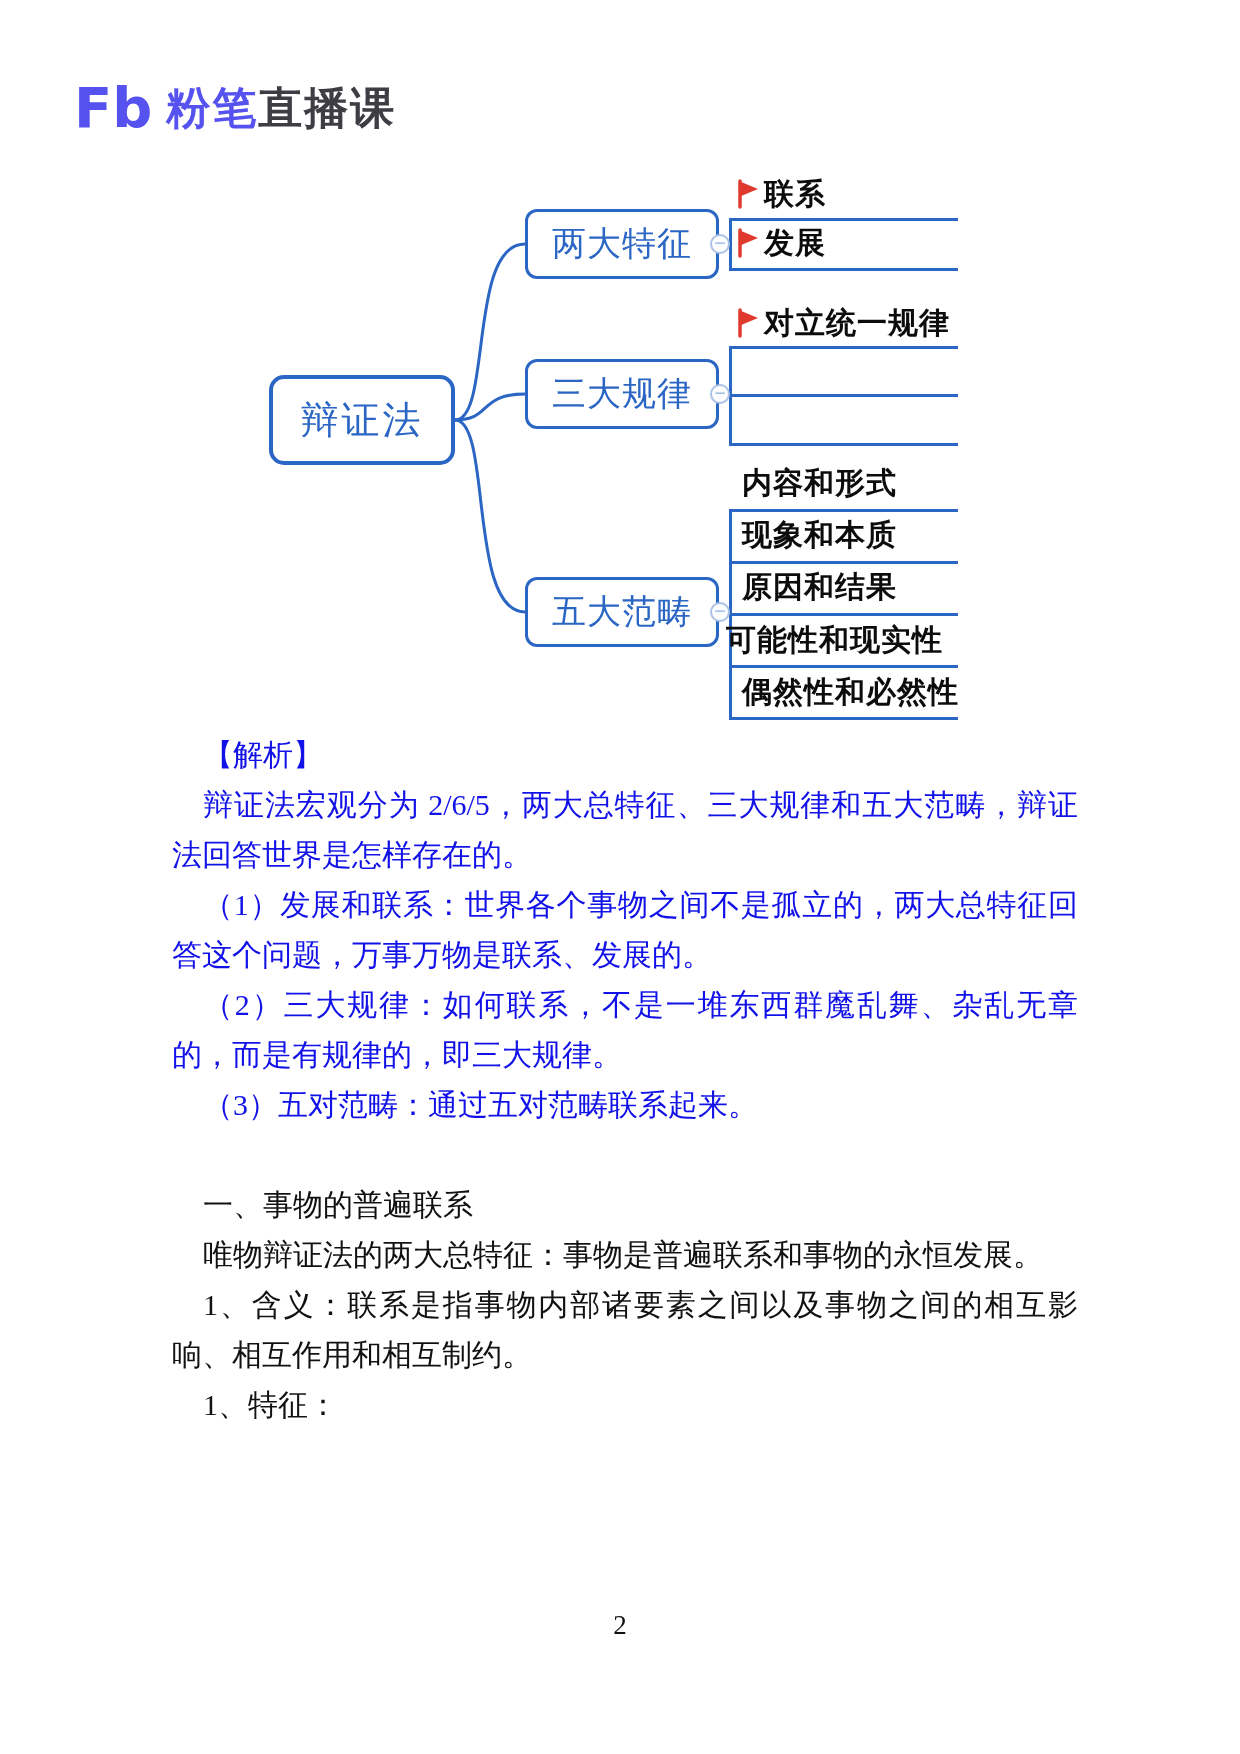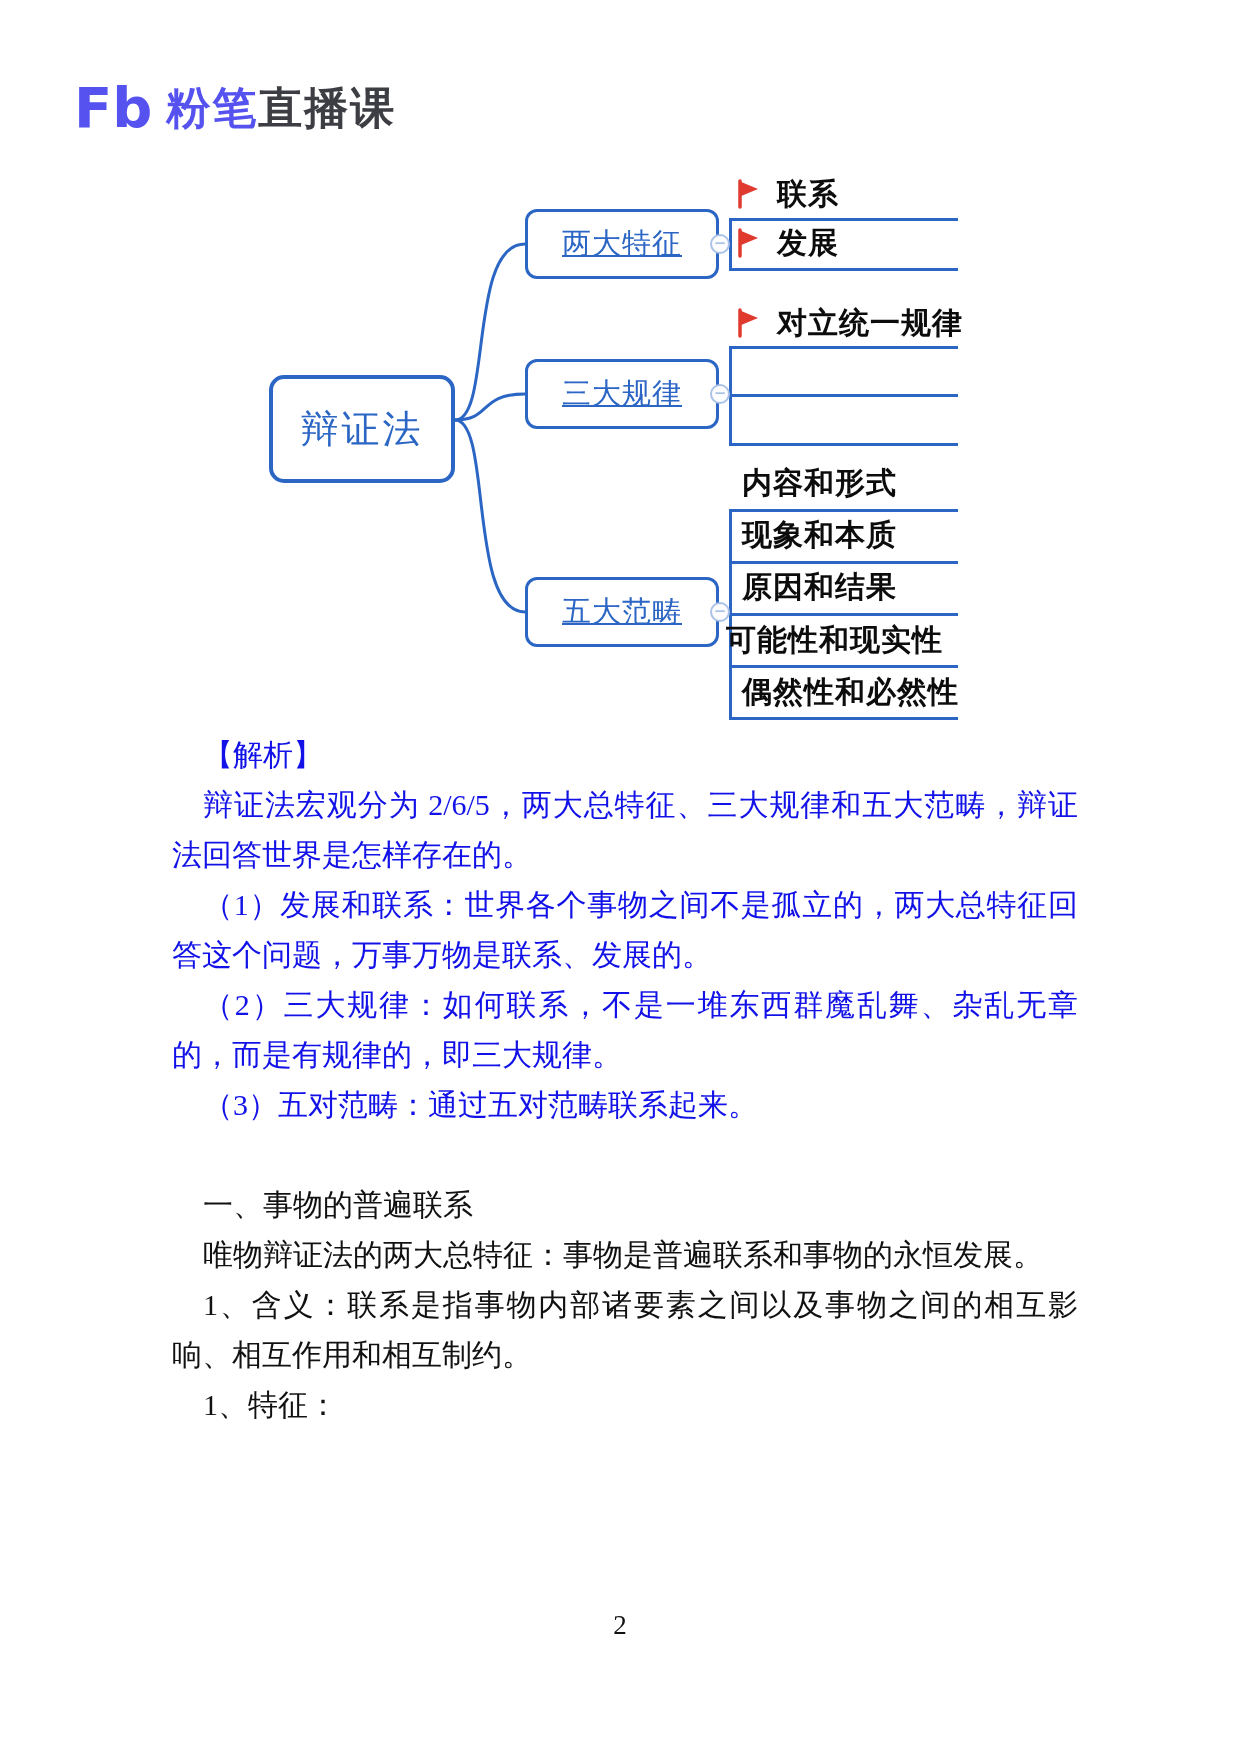--- a/index.html
+++ b/index.html
@@ -22,28 +22,28 @@
   .logo-suffix{font-family:"DejaVu Sans","Liberation Sans",sans-serif;font-weight:900;
                font-size:44px;line-height:52px;color:var(--logo-dark);letter-spacing:2px;}
 
   
   .mindmap{position:absolute;left:0;top:0;width:1240px;height:760px;}
   .connectors{position:absolute;left:0;top:0;}
   .connectors path{stroke:var(--mm-blue);stroke-width:3;fill:none;stroke-linecap:round;}
   .mm-box{position:absolute;box-sizing:border-box;background:#fff;border:3px solid var(--mm-blue);
           border-radius:12px;display:flex;align-items:center;justify-content:center;
           color:var(--mm-blue);font-family:"DejaVu Sans","Liberation Sans",sans-serif;}
-  .root-node{left:269px;top:363px;width:186px;height:108px;font-size:38px;border-width:4px;border-radius:15px;letter-spacing:3px;}
-  .branch-node{width:194px;height:70px;font-size:29px;letter-spacing:1px;text-decoration:underline;}
+  .root-node{left:269px;top:363px;width:186px;height:90px;font-size:38px;border-width:4px;border-radius:15px;letter-spacing:3px;}
+  .branch-node{width:194px;height:70px;font-size:34px;letter-spacing:1px;}
   .toggle{position:absolute;box-sizing:border-box;width:20px;height:20px;border-radius:50%;
           border:2px solid #aac2e6;background:#fdfdff;color:#aac2e6;text-align:center;
           font:600 15px/15px "DejaVu Sans","Liberation Sans",sans-serif;z-index:3;}
   .hline{position:absolute;height:3px;background:var(--mm-blue);}
   .vline{position:absolute;width:3px;background:var(--mm-blue);}
-  .child-row{position:absolute;height:42px;display:flex;align-items:center;gap:17px;
+  .child-row{position:absolute;height:42px;display:flex;align-items:center;gap:4px;
              font-family:"DejaVu Sans","Liberation Sans",sans-serif;font-weight:bold;
              font-size:30px;color:#0c0c0c;letter-spacing:1px;white-space:nowrap;}
   .flag{flex:0 0 auto;display:block;}
 
   
   .doc{position:absolute;left:172px;top:718px;width:906px;}
   .doc p{margin:0;font-size:30px;line-height:50px;text-indent:31px;text-align:justify;color:#111;}
   .doc .blue p{color:var(--doc-blue);}
   .para-gap{height:50px;}
 

